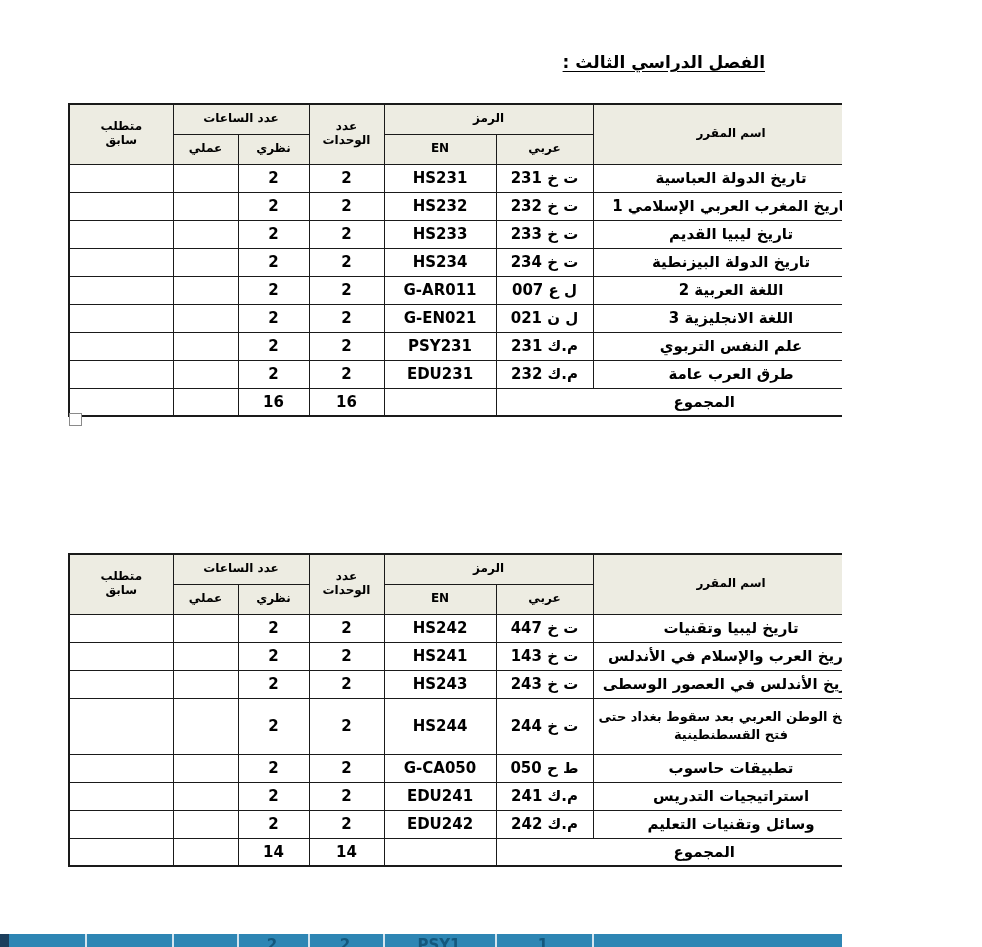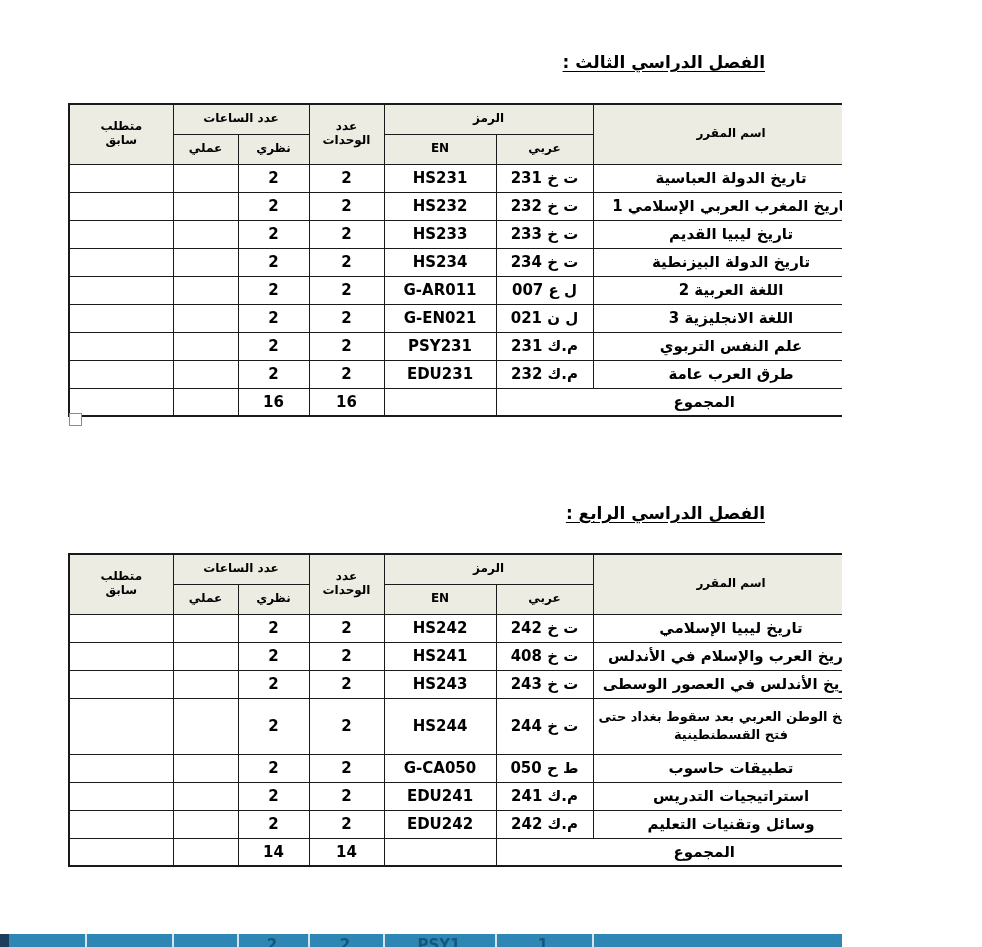--- a/index.html
+++ b/index.html
@@ -252,21 +252,20 @@
           <td class="c-num">16</td>
           <td class="c-num">16</td>
           <td class="c-num"></td>
           <td class="c-num"></td>
         </tr>
       </tbody>
   </table>
 
   <div class="resize-handle"></div>
 
-  <div class="sem-title title-4">الفصل الدراسي الرابع :</div>
 
   <table class="course-table table-4">
     <colgroup>
       <col style="width:44px">
         <col style="width:276px">
         <col style="width:97px">
         <col style="width:112px">
       <col style="width:75px">
         <col style="width:71px">
         <col style="width:65px">
@@ -286,32 +285,32 @@
       <tr>
         <th>عربي</th>
         <th>EN</th>
         <th>نظري</th>
         <th>عملي</th>
       </tr>
     </thead>
     <tbody id="tbody-s4">
         <tr>
           <td class="c-no">1</td>
-          <td class="c-name">تاريخ ليبيا الإسلامي</td>
-          <td class="c-code">ت خ 242</td>
+          <td class="c-name">تاريخ ليبيا وتقنيات</td>
+          <td class="c-code">ت خ 447</td>
           <td class="c-code c-en">HS242</td>
           <td class="c-num">2</td>
           <td class="c-num">2</td>
           <td class="c-num"></td>
           <td class="c-num"></td>
         </tr>
         <tr>
           <td class="c-no">2</td>
           <td class="c-name">تاريخ العرب والإسلام في الأندلس</td>
-          <td class="c-code">ت خ 408</td>
+          <td class="c-code">ت خ 143</td>
           <td class="c-code c-en">HS241</td>
           <td class="c-num">2</td>
           <td class="c-num">2</td>
           <td class="c-num"></td>
           <td class="c-num"></td>
         </tr>
         <tr>
           <td class="c-no">3</td>
           <td class="c-name">تاريخ الأندلس في العصور الوسطى</td>
           <td class="c-code">ت خ 243</td>

